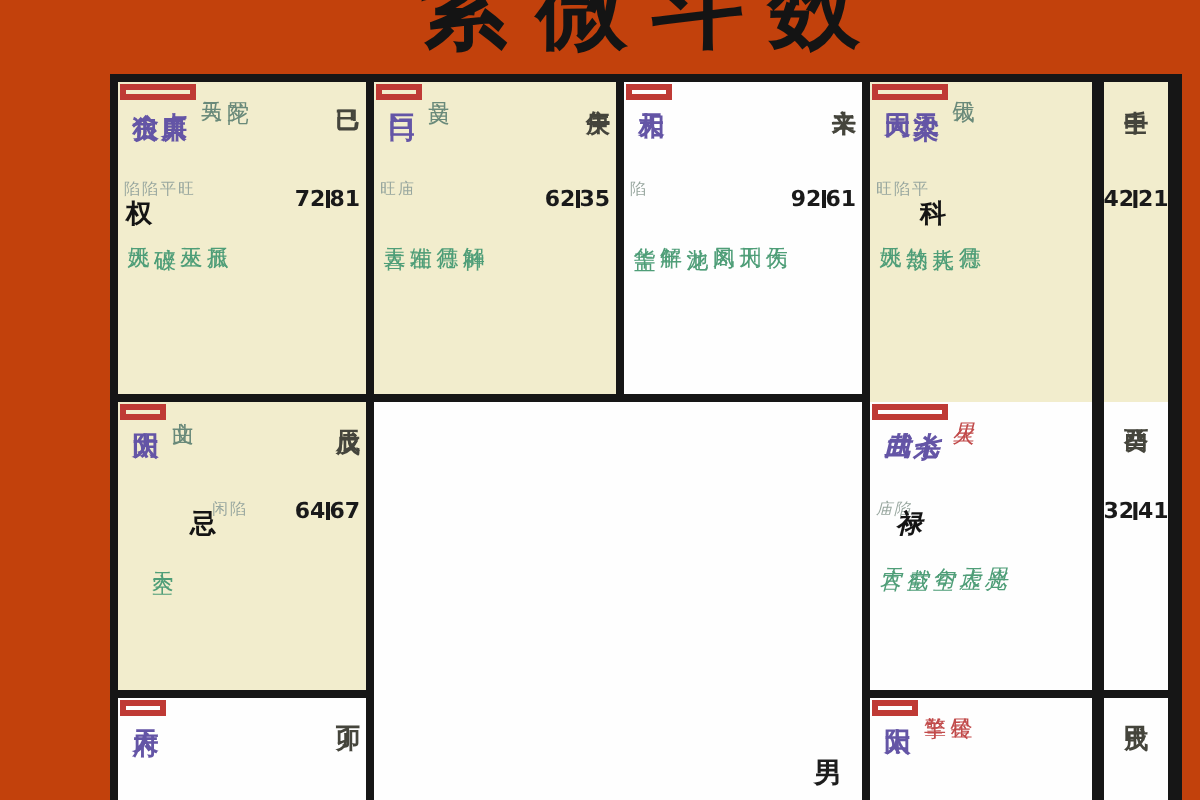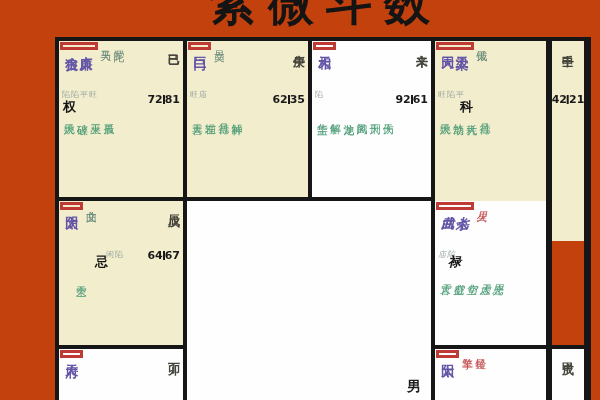--- a/index.html
+++ b/index.html
@@ -229,20 +229,29 @@
       <span class="v">恩光</span>
     </div>
     <div class="bottomrow">
       <span class="v b-first">养</span>
       <span class="v b-star">岁建</span>
       <span class="v b-star">官符</span>
       <span class="v b-star">大耗</span>
     </div>
   </div>
 
+  <div class="cell bg-w strip" style="left:552px;top:201px;width:32px;height:144px;">
+    <span class="v rightcol-stem">癸酉</span>
+    <div class="age" style="top:48px;">
+      <span>32</span>
+      <i class="agebar"></i>
+      <span>41</span>
+    </div>
+    <span class="v palace">子女</span>
+  </div>
 
   <div class="cell bg-w" style="left:59px;top:349px;width:124px;height:51px;">
     <div class="topleft">
       <div class="redbox">
         <span class="v star">天府</span>
       </div>
     </div>
     <span class="v rightcol-stem">丁卯</span>
   </div>
 

